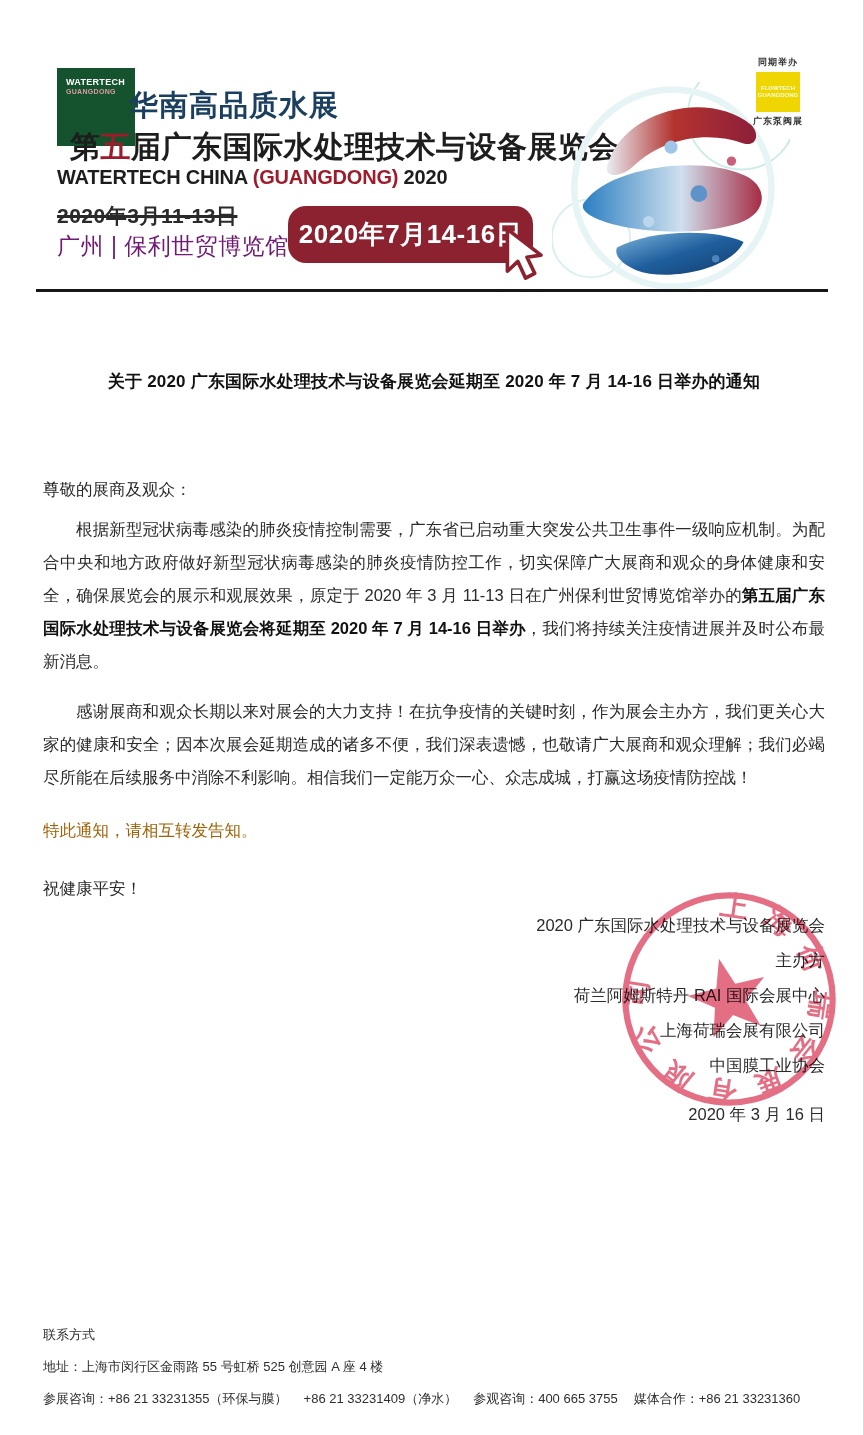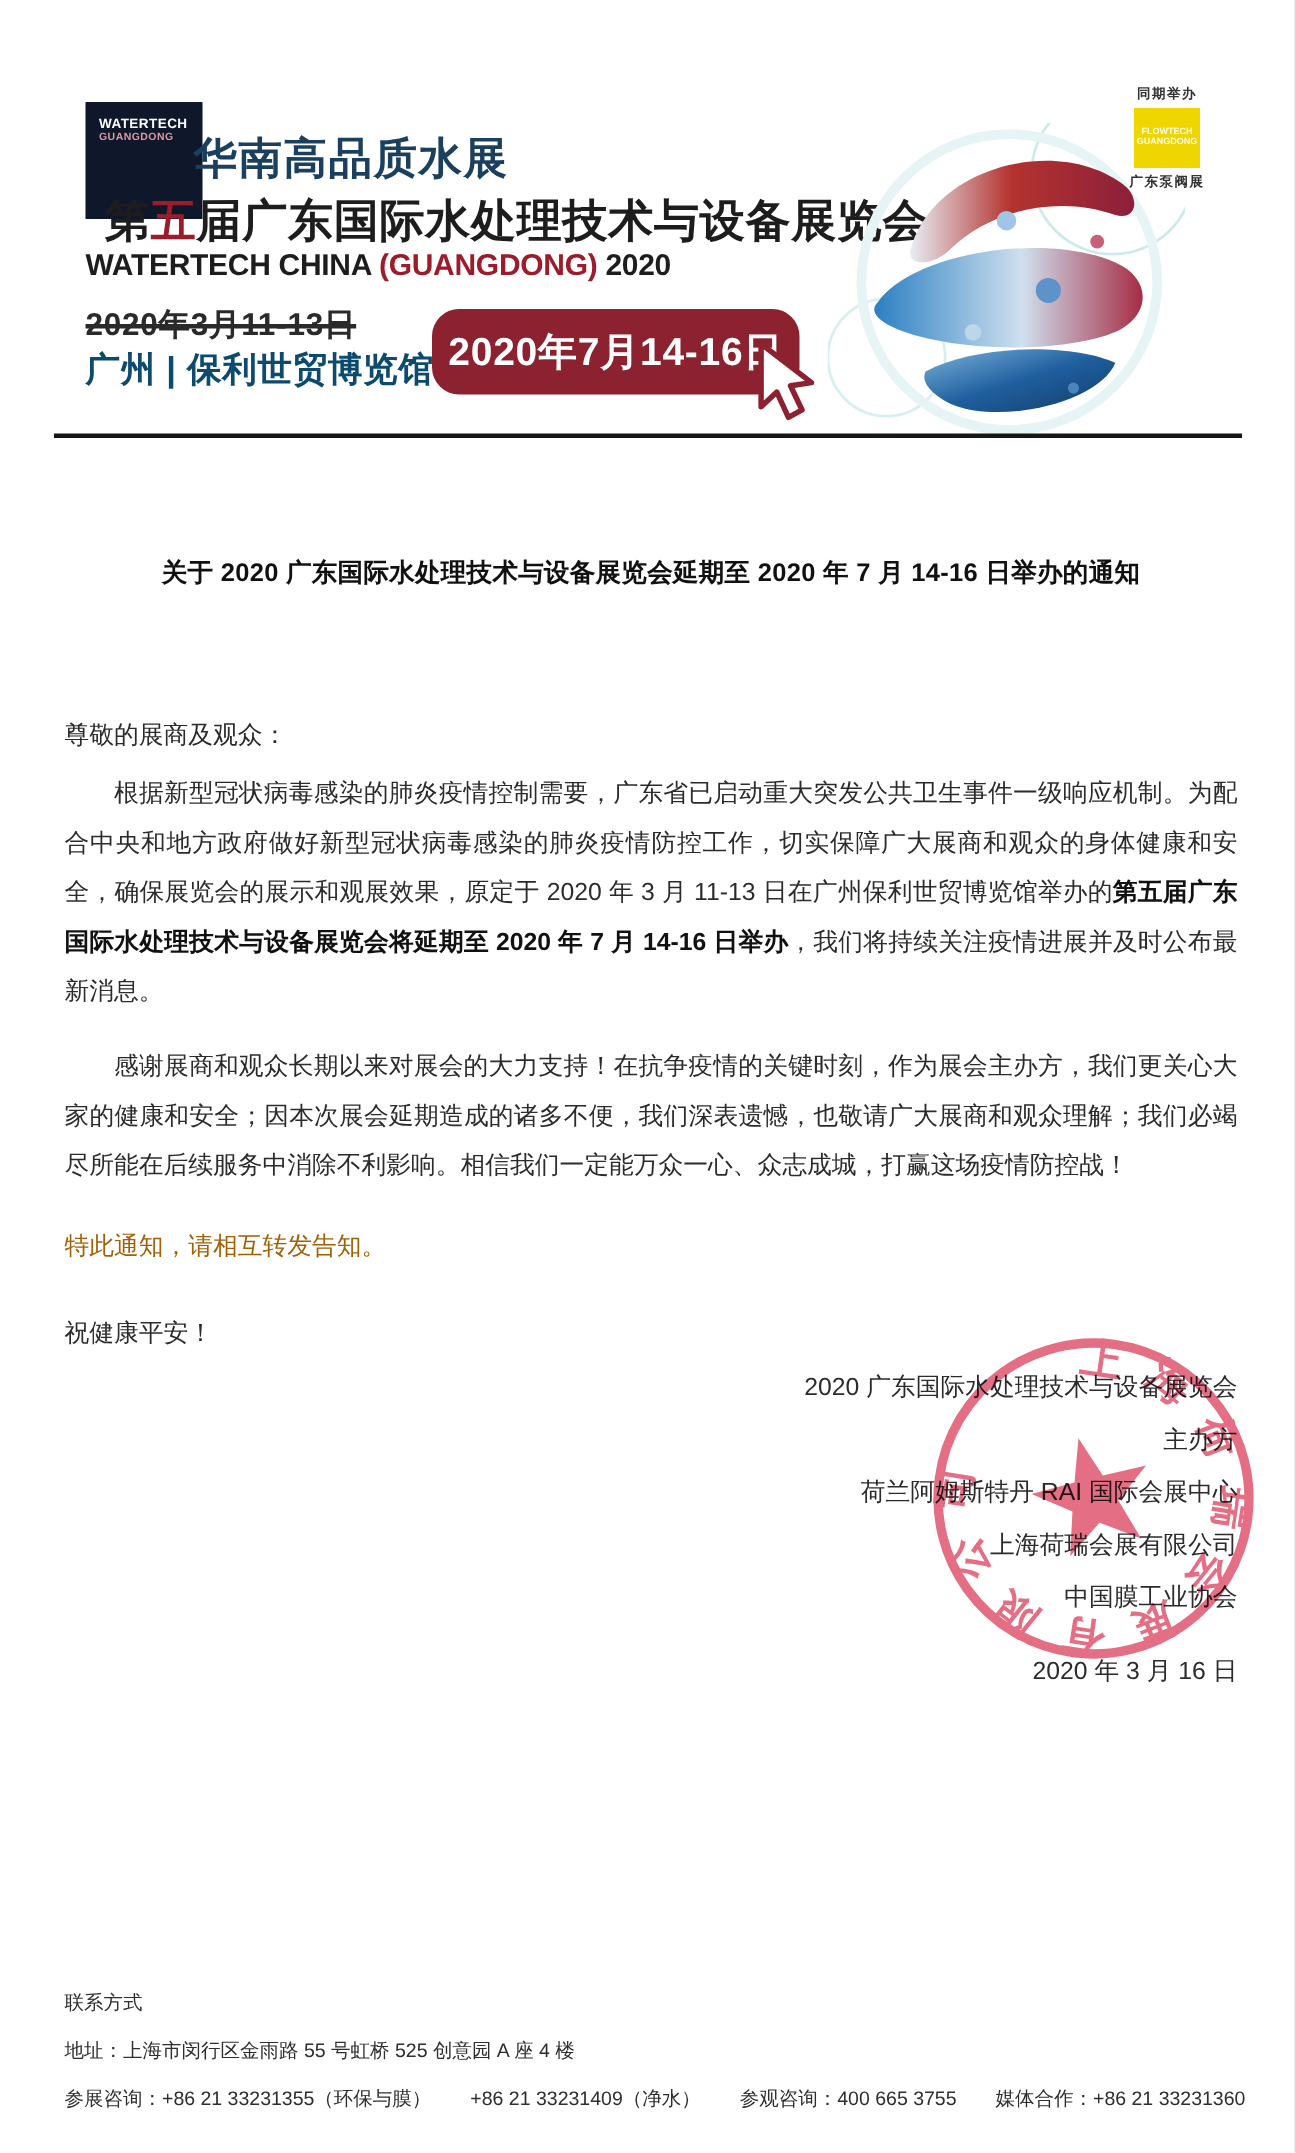--- a/index.html
+++ b/index.html
@@ -5,40 +5,40 @@
   html,body{margin:0;padding:0;}
   body{
     width:864px;height:1435px;position:relative;background:#ffffff;
     font-family:"Liberation Sans","DejaVu Sans",sans-serif;color:#222;
     border-right:1px solid #d8d8d8;box-sizing:border-box;overflow:hidden;
   }
   
   .header{position:absolute;top:0;left:0;width:864px;height:292px;}
   .logo-square{
     position:absolute;left:57px;top:68px;width:78px;height:78px;
-    background:#0f172a;color:#fff;box-sizing:border-box;padding:9px 0 0 9px;
+    background:#14532d;color:#fff;box-sizing:border-box;padding:9px 0 0 9px;
   }
   .logo-square .l1{font-size:9px;font-weight:bold;letter-spacing:.3px;color:#ffffff;}
   .logo-square .l2{font-size:7px;font-weight:bold;letter-spacing:.3px;color:#dc9aa5;margin-top:1px;}
   .series-title{
     position:absolute;left:129px;top:86px;font-size:29px;font-weight:bold;color:#1b3f5e;letter-spacing:1px;
   }
   .main-title{
     position:absolute;left:70px;top:127px;font-size:30px;font-weight:bold;color:#1d1d1d;letter-spacing:.5px;white-space:nowrap;
   }
   .main-title .hl{color:#9c1c2b;}
   .eng-title{
     position:absolute;left:57px;top:166px;font-size:20px;font-weight:bold;color:#1d1d1d;letter-spacing:-.2px;white-space:nowrap;
   }
   .eng-title .hl{color:#9c1c2b;}
   .old-date{
     position:absolute;left:57px;top:202px;font-size:21px;font-weight:bold;color:#2a2a2a;
     text-decoration:line-through;text-decoration-thickness:3px;letter-spacing:.5px;
   }
-  .venue{position:absolute;left:57px;top:231px;font-size:23px;font-weight:bold;color:#0c4a6e;letter-spacing:.5px;}
+  .venue{position:absolute;left:57px;top:231px;font-size:23px;font-weight:normal;color:#701a75;letter-spacing:.5px;}
   .new-date-badge{
     position:absolute;left:288px;top:206px;width:245px;height:57px;background:#8c2130;border-radius:18px;
     display:flex;align-items:center;justify-content:center;color:#ffffff;font-size:26px;font-weight:bold;letter-spacing:.5px;
   }
   .cursor-icon{position:absolute;right:-22px;bottom:-18px;width:56px;height:56px;}
   .colocated{position:absolute;left:750px;top:56px;width:56px;text-align:center;}
   .colocated .cap{font-size:9px;font-weight:bold;color:#333;letter-spacing:1px;}
   .colocated .ybox{
     width:44px;height:40px;background:#f0d600;margin:3px auto;display:flex;flex-direction:column;
     align-items:center;justify-content:center;color:#fffbe2;font-size:6px;font-weight:bold;line-height:7px;
@@ -58,21 +58,21 @@
   .closing2{margin-top:36px;font-size:16.5px;color:#2b2b2b;}
   .signature{margin-top:8px;text-align:right;font-size:16.5px;line-height:35px;color:#2b2b2b;}
   .signature .date-line{margin-top:14px;}
   .stamp{
     position:absolute;left:615px;top:885px;width:228px;height:228px;
     mix-blend-mode:multiply;opacity:.85;transform:rotate(-14deg);pointer-events:none;
   }
   
   .footer{position:absolute;left:43px;top:1326px;right:38px;font-size:13px;color:#2e2e2e;}
   .footer .row{margin-top:14px;}
-  .footer .phones{display:flex;flex-wrap:nowrap;gap:26px;white-space:nowrap;align-items:center;}
+  .footer .phones{display:flex;flex-wrap:nowrap;gap:16px;white-space:nowrap;align-items:center;}
 </style>
 </head>
 <body>
 
 <div class="header">
 
   <div class="logo-square">
     <div class="l1">WATERTECH</div>
     <div class="l2">GUANGDONG</div>
   </div>

